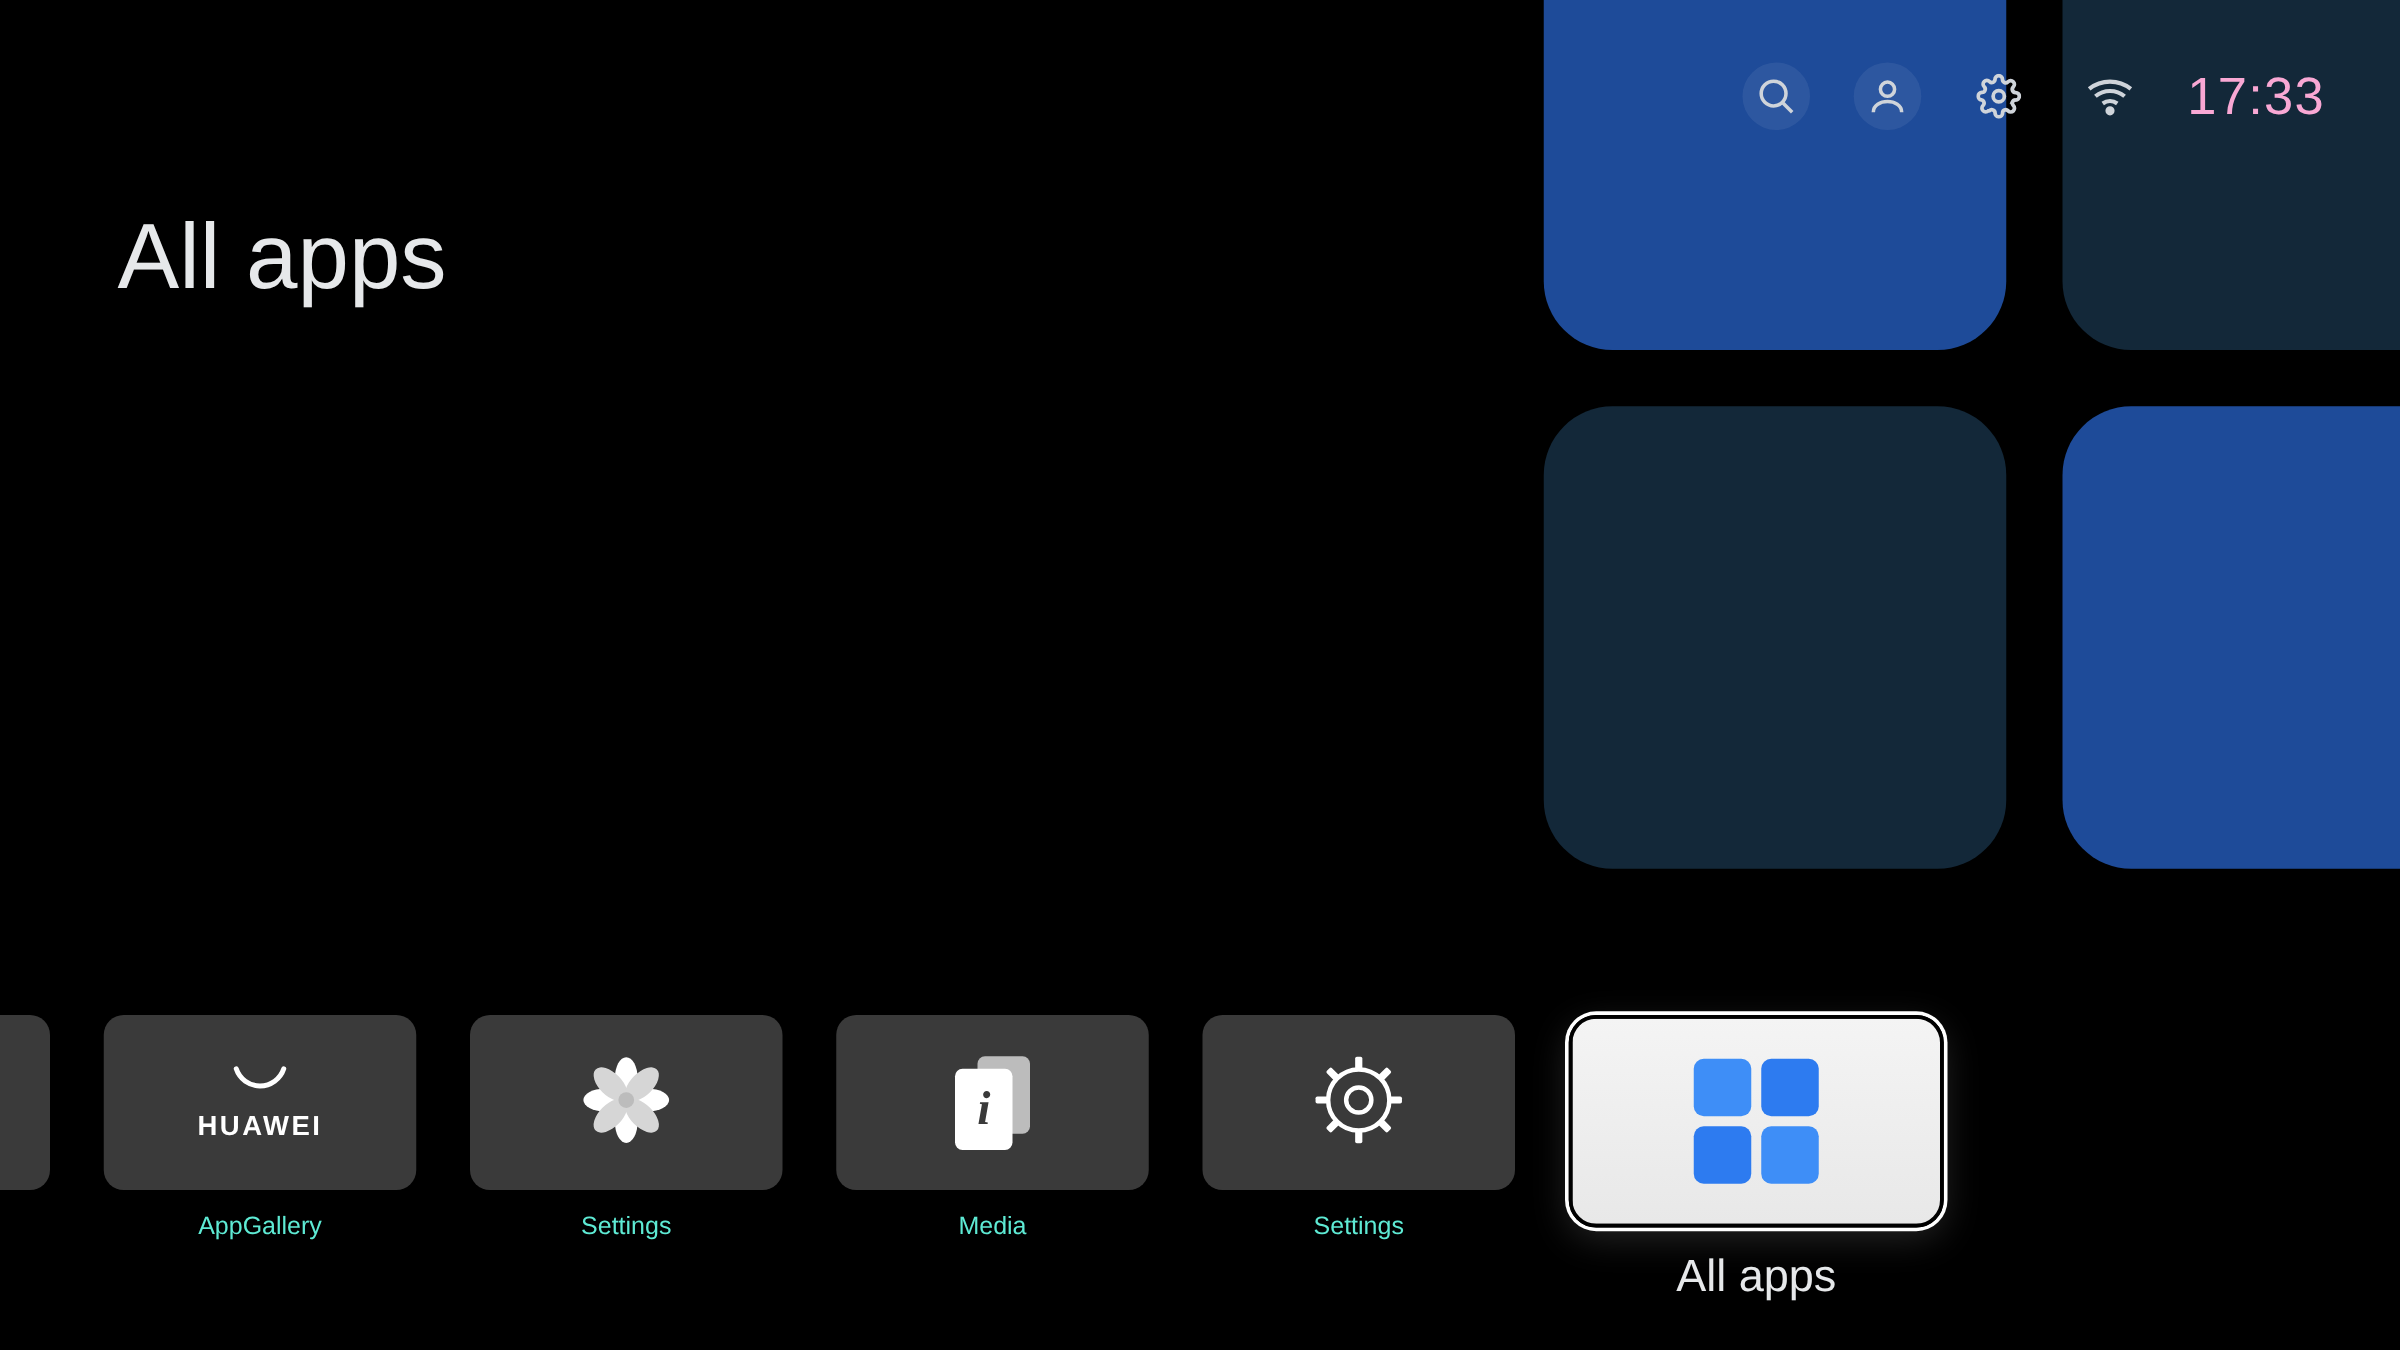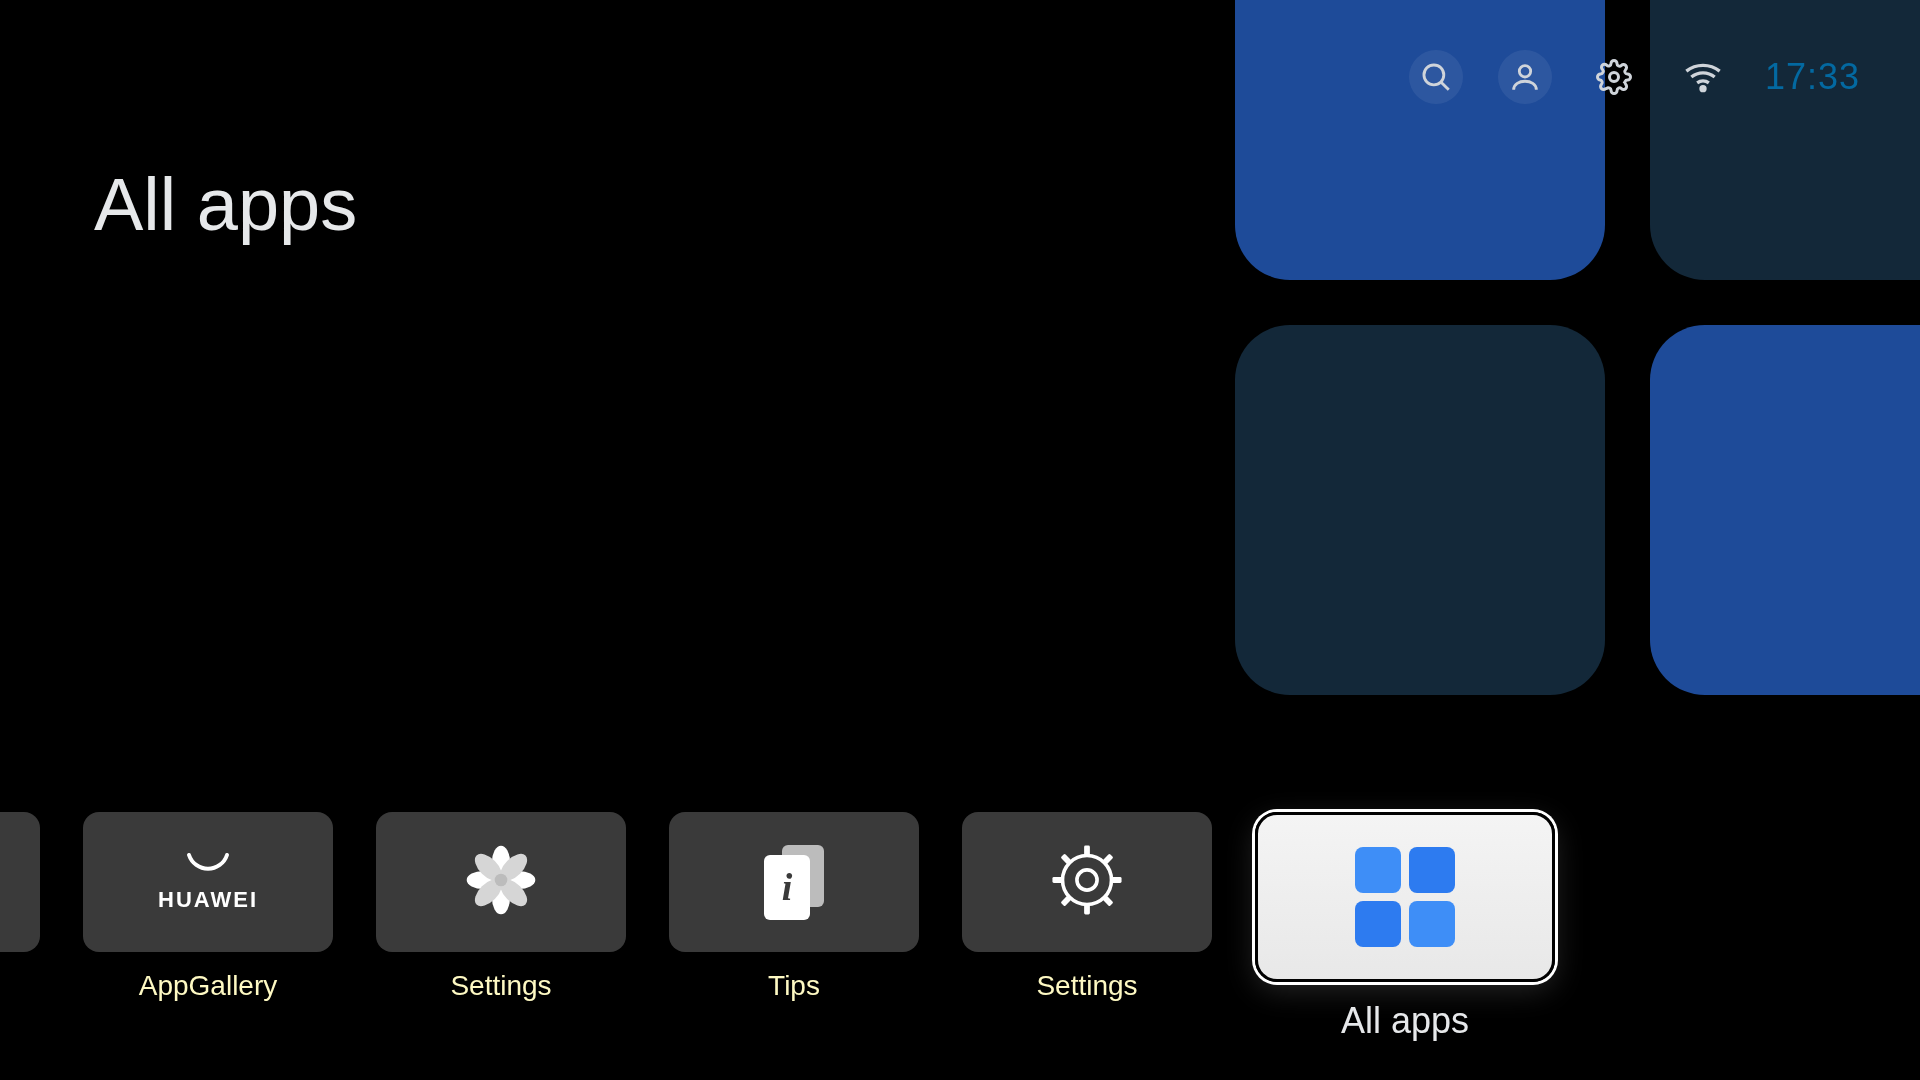--- a/index.html
+++ b/index.html
@@ -32,22 +32,22 @@
     display: flex;
     align-items: center;
     justify-content: center;
     color: #d0d7de;
   }
   .status-icon.circled {
     background: rgba(255,255,255,0.07);
     border-radius: 50%;
   }
   .status-time {
-    color: #0369a1;
-    font-size: 36px;
+    color: #f9a8d4;
+    font-size: 42px;
     font-weight: 500;
     letter-spacing: 1px;
   }
 
   
   .page-title {
     position: absolute;
     top: 162px;
     left: 94px;
     color: #e6e8ea;
@@ -98,22 +98,22 @@
     align-items: center;
     justify-content: center;
     flex-direction: column;
   }
   .dock-item.partial .dock-tile {
     width: 80px;
     border-top-left-radius: 0;
     border-bottom-left-radius: 0;
   }
   .dock-label {
-    color: #fef9c3;
-    font-size: 28px;
+    color: #5eead4;
+    font-size: 20px;
     font-weight: 400;
   }
 
   .dock-item.selected .dock-tile {
     width: 300px;
     height: 170px;
     background: linear-gradient(#f4f4f4, #e8e8e8);
     border-radius: 22px;
     border: 3px solid #000;
     box-shadow: 0 0 0 3px #fff, 0 8px 30px rgba(255,255,255,0.15);
@@ -290,21 +290,21 @@
     <div class="dock-label">Settings</div>
   </div>
 
   <div class="dock-item">
     <div class="dock-tile">
       <span class="tips-icon-wrap">
         <span class="tips-back"></span>
         <span class="tips-front">i</span>
       </span>
     </div>
-    <div class="dock-label">Tips</div>
+    <div class="dock-label">Media</div>
   </div>
 
   <div class="dock-item">
     <div class="dock-tile">
       <span>
         <svg width="72" height="72" viewBox="0 0 100 100">
           <g fill="none" stroke="#fff" stroke-width="5">
             <circle cx="50" cy="50" r="34"></circle>
             <circle cx="50" cy="50" r="14"></circle>
           </g>

